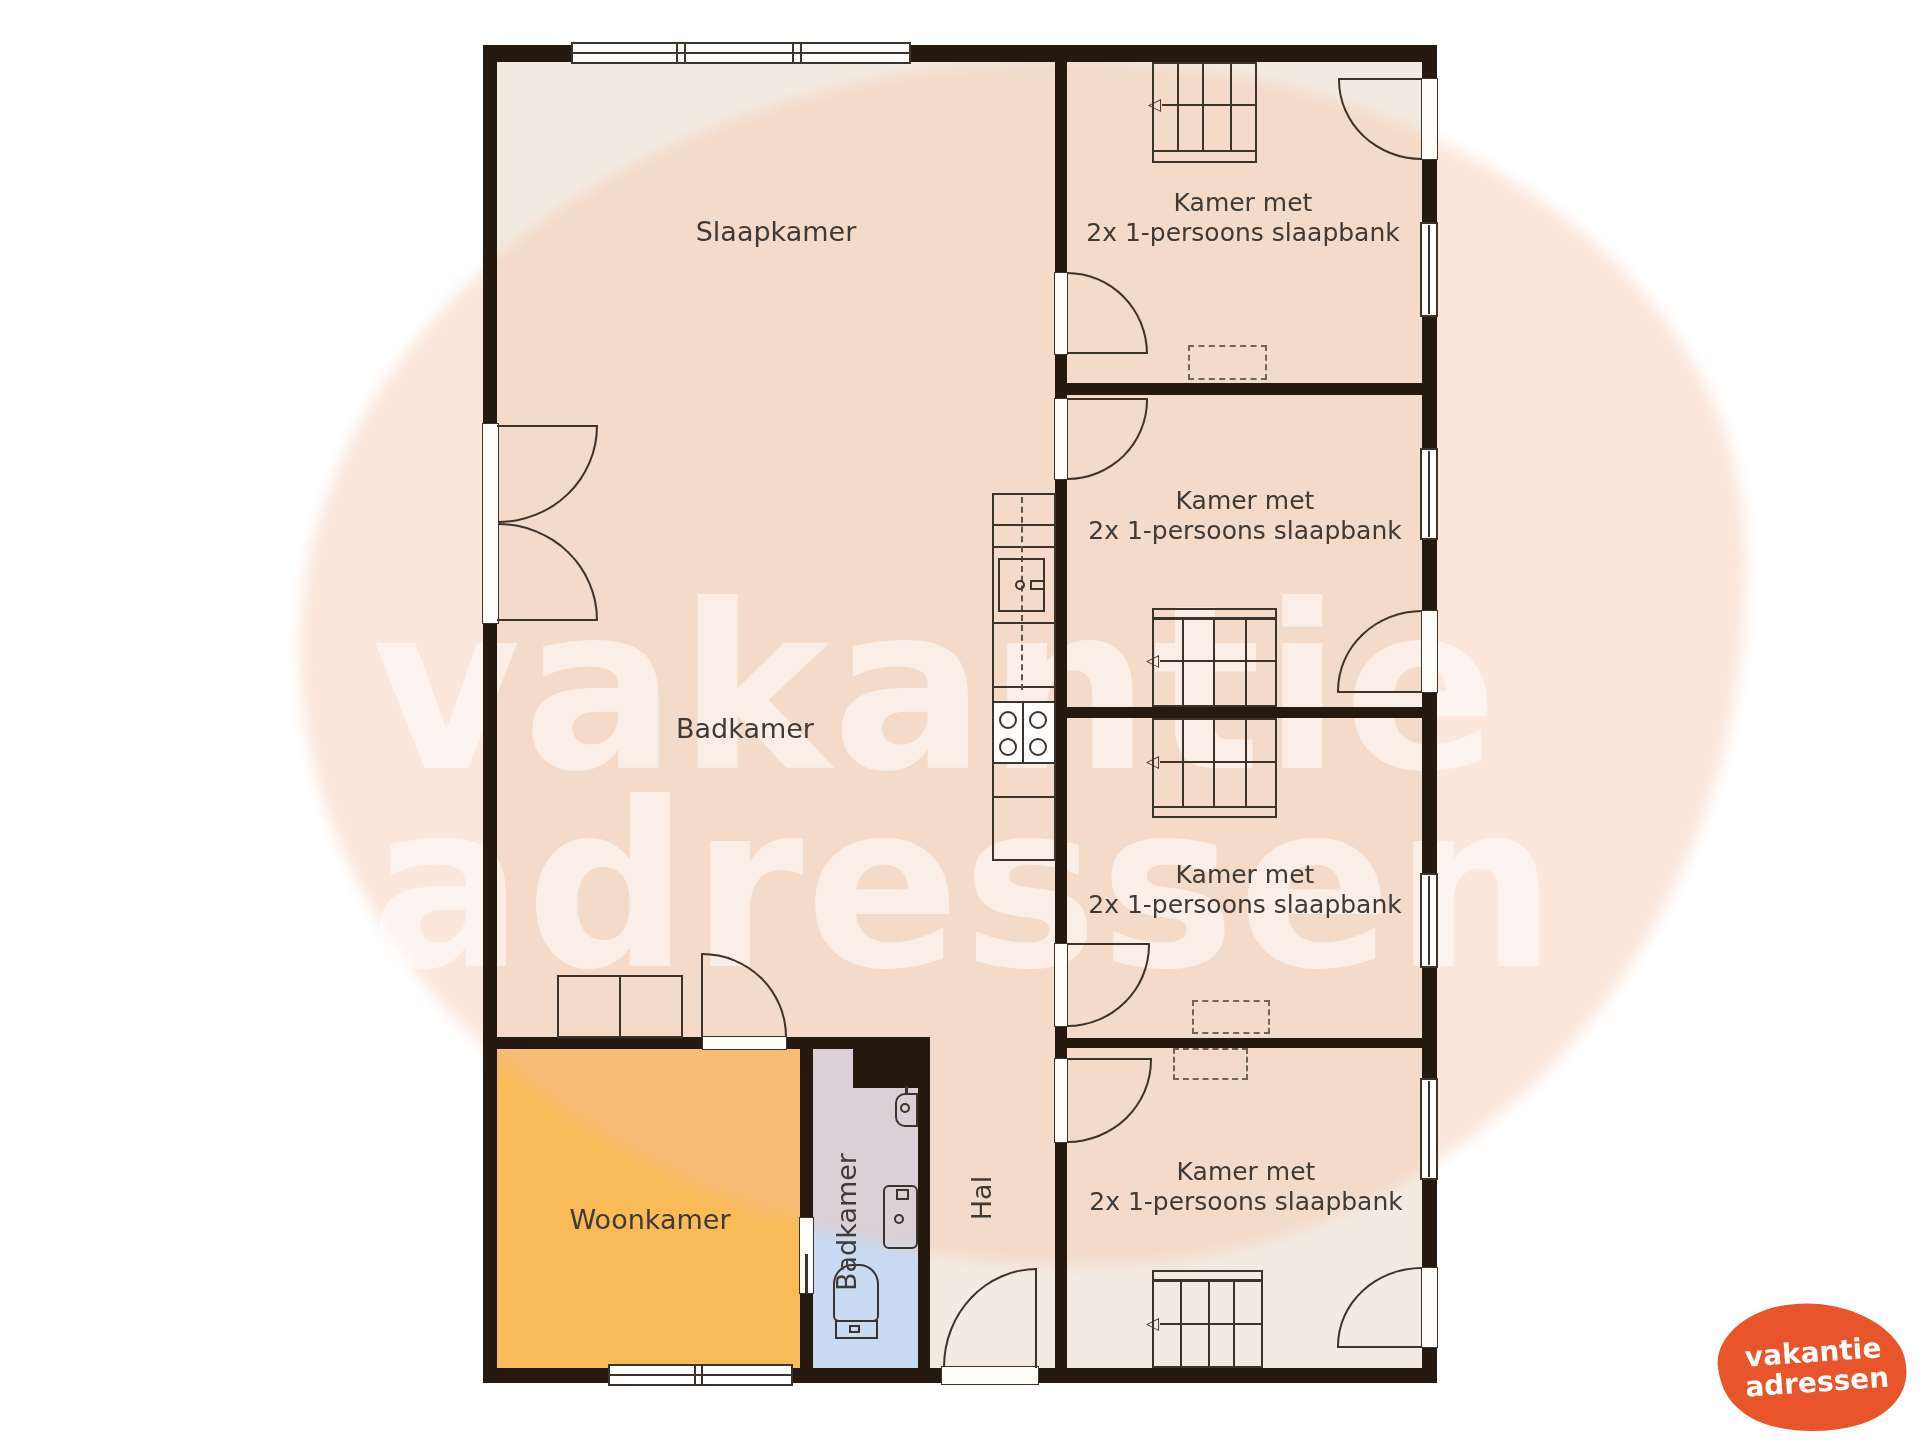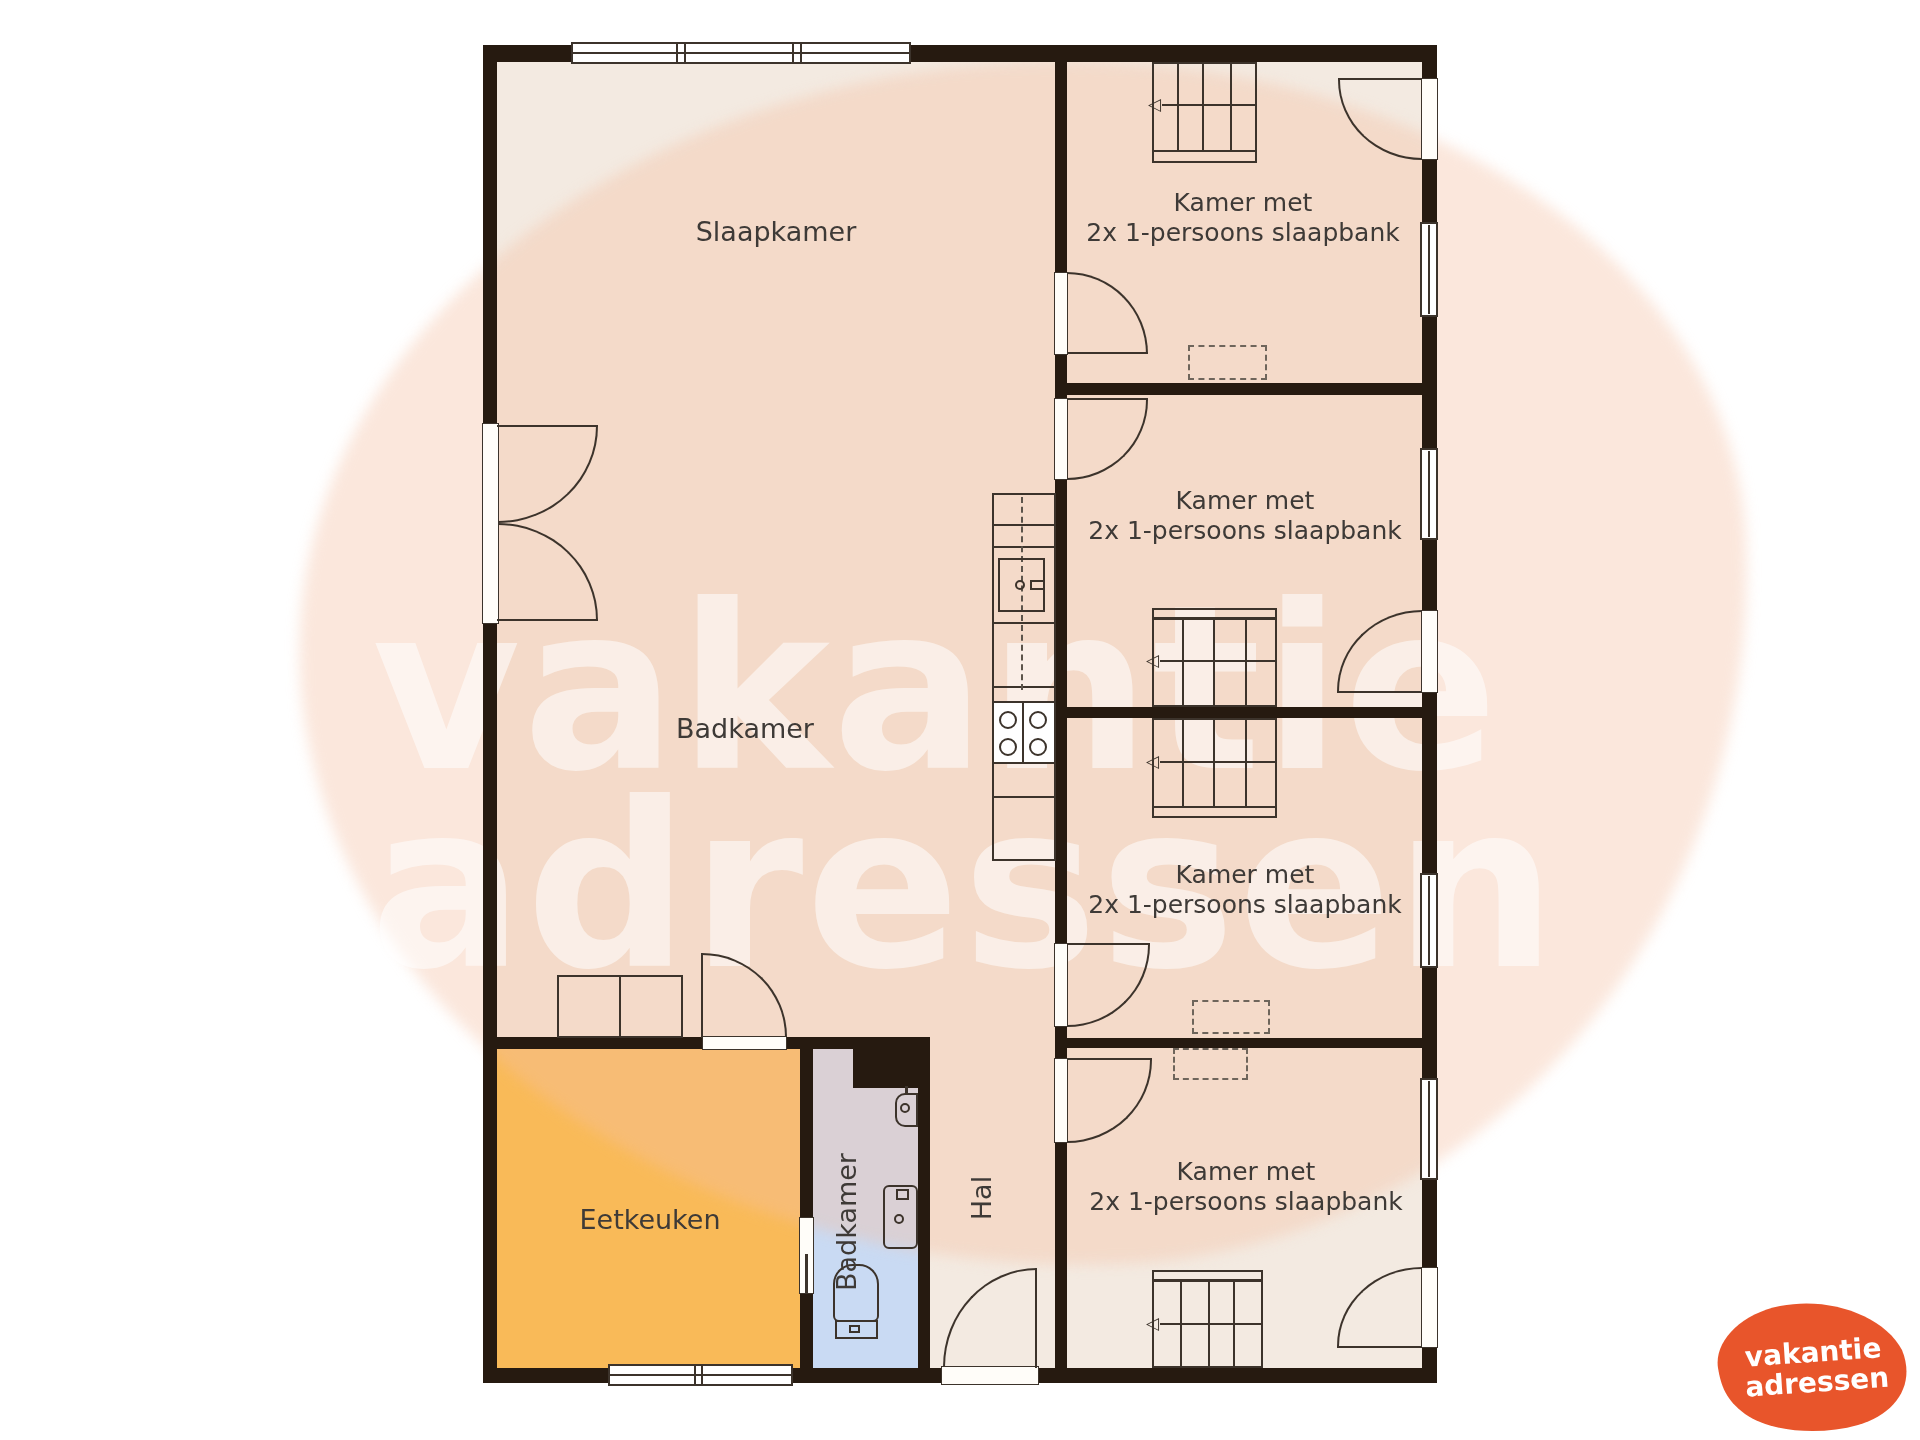--- a/index.html
+++ b/index.html
@@ -235,21 +235,21 @@
     <div class="box" style="left:835px;top:1320px;width:43px;height:19px;"></div>
     <div class="box" style="left:849px;top:1325px;width:11px;height:8px;"></div>
   </div>
 
   <div class="dash" style="left:1188px;top:345px;width:79px;height:35px;"></div>
   <div class="dash" style="left:1192px;top:1000px;width:78px;height:34px;"></div>
   <div class="dash" style="left:1173px;top:1048px;width:75px;height:32px;"></div>
 
   <div class="lbl" style="left:776px;top:231px;">Slaapkamer</div>
   <div class="lbl" style="left:745px;top:728px;">Badkamer</div>
-  <div class="lbl" style="left:650px;top:1219px;">Eetkeuken</div>
+  <div class="lbl" style="left:650px;top:1219px;">Woonkamer</div>
   <div class="lbl v" style="left:846px;top:1222px;">Badkamer</div>
   <div class="lbl v" style="left:981px;top:1198px;">Hal</div>
 
   <div class="lbl2" style="left:1243px;top:218px;">
     <div>Kamer met</div>
       <div>2x 1-persoons slaapbank</div>
   </div>
   <div class="lbl2" style="left:1245px;top:516px;">
     <div>Kamer met</div>
       <div>2x 1-persoons slaapbank</div>

